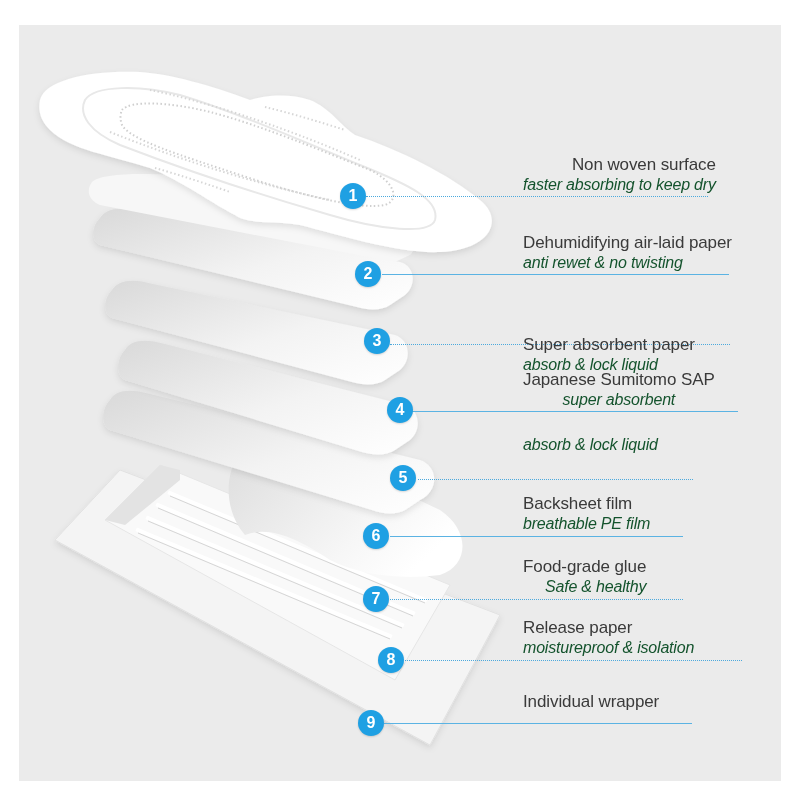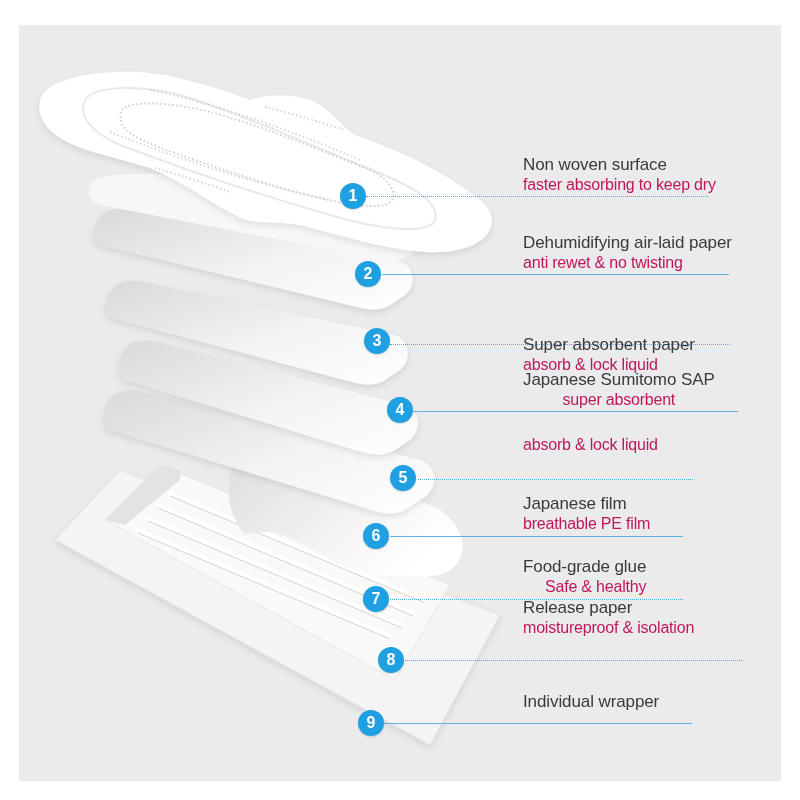--- a/index.html
+++ b/index.html
@@ -3,21 +3,21 @@
 <meta charset="utf-8">
 <style>
   html, body { margin: 0; padding: 0; background: #ffffff; }
   body { width: 800px; height: 800px; position: relative; overflow: hidden;
          font-family: "Liberation Sans", "DejaVu Sans", sans-serif; }
   .panel { position: absolute; left: 19px; top: 25px; width: 762px; height: 756px;
            background: #ebebeb; overflow: hidden; }
   .art { position: absolute; left: 0; top: 0; width: 800px; height: 800px; }
   .label { position: absolute; left: 523px; }
   .label .title { font-size: 17px; color: #3a3a3a; line-height: 20px; white-space: nowrap; letter-spacing: -0.1px; }
-  .label .sub { font-size: 16px; color: #be185d; line-height: 19px; white-space: nowrap; letter-spacing: -0.2px; }
+  .label .sub { font-size: 16px; color: #14532d; line-height: 19px; white-space: nowrap; letter-spacing: -0.2px; font-style: italic; }
   .leader { position: absolute; height: 0; border-top: 1px dotted #4ba9dd; }
   .leader.solid { border-top-style: solid; border-top-color: #5bb3e3; }
   .badge { position: absolute; width: 26px; height: 26px; border-radius: 50%;
            background: #1fa0e3; color: #fff; font-weight: bold; font-size: 16px;
            line-height: 26px; text-align: center; box-shadow: 0 1px 2px rgba(0,0,0,0.15); }
 </style>
 </head>
 <body>
 
 <div class="panel"></div>
@@ -106,46 +106,46 @@
 <div class="badge" style="left:340px; top:183px;">1</div>
 <div class="badge" style="left:355px; top:261px;">2</div>
 <div class="badge" style="left:364px; top:328px;">3</div>
 <div class="badge" style="left:387px; top:397px;">4</div>
 <div class="badge" style="left:390px; top:465px;">5</div>
 <div class="badge" style="left:363px; top:523px;">6</div>
 <div class="badge" style="left:363px; top:586px;">7</div>
 <div class="badge" style="left:378px; top:647px;">8</div>
 <div class="badge" style="left:358px; top:710px;">9</div>
 
-<div class="label" style="top:155px;">
+<div class="label" style="top:155px;text-align:right;">
   <div class="title">Non woven surface</div>
   <div class="sub">faster absorbing to keep dry</div>
 </div>
 <div class="label" style="top:233px;">
   <div class="title">Dehumidifying air-laid paper</div>
   <div class="sub">anti rewet &amp; no twisting</div>
 </div>
 <div class="label" style="top:303px;margin-top:32px;">
   <div class="title">Super absorbent paper</div>
   <div class="sub">absorb &amp; lock liquid</div>
 </div>
 <div class="label" style="top:370px;text-align:center;">
   <div class="title">Japanese Sumitomo SAP</div>
   <div class="sub">super absorbent</div>
 </div>
 <div class="label" style="top:435px;">
   <div class="sub">absorb &amp; lock liquid</div>
 </div>
 <div class="label" style="top:494px;">
-  <div class="title">Japanese film</div>
+  <div class="title">Backsheet film</div>
   <div class="sub">breathable PE film</div>
 </div>
 <div class="label" style="top:557px;text-align:right;">
   <div class="title">Food-grade glue</div>
   <div class="sub">Safe &amp; healthy</div>
 </div>
-<div class="label" style="top:598px;">
+<div class="label" style="top:618px;">
   <div class="title">Release paper</div>
   <div class="sub">moistureproof &amp; isolation</div>
 </div>
 <div class="label" style="top:680px;margin-top:12px;">
   <div class="title">Individual wrapper</div>
 </div>
 
 </body></html>

